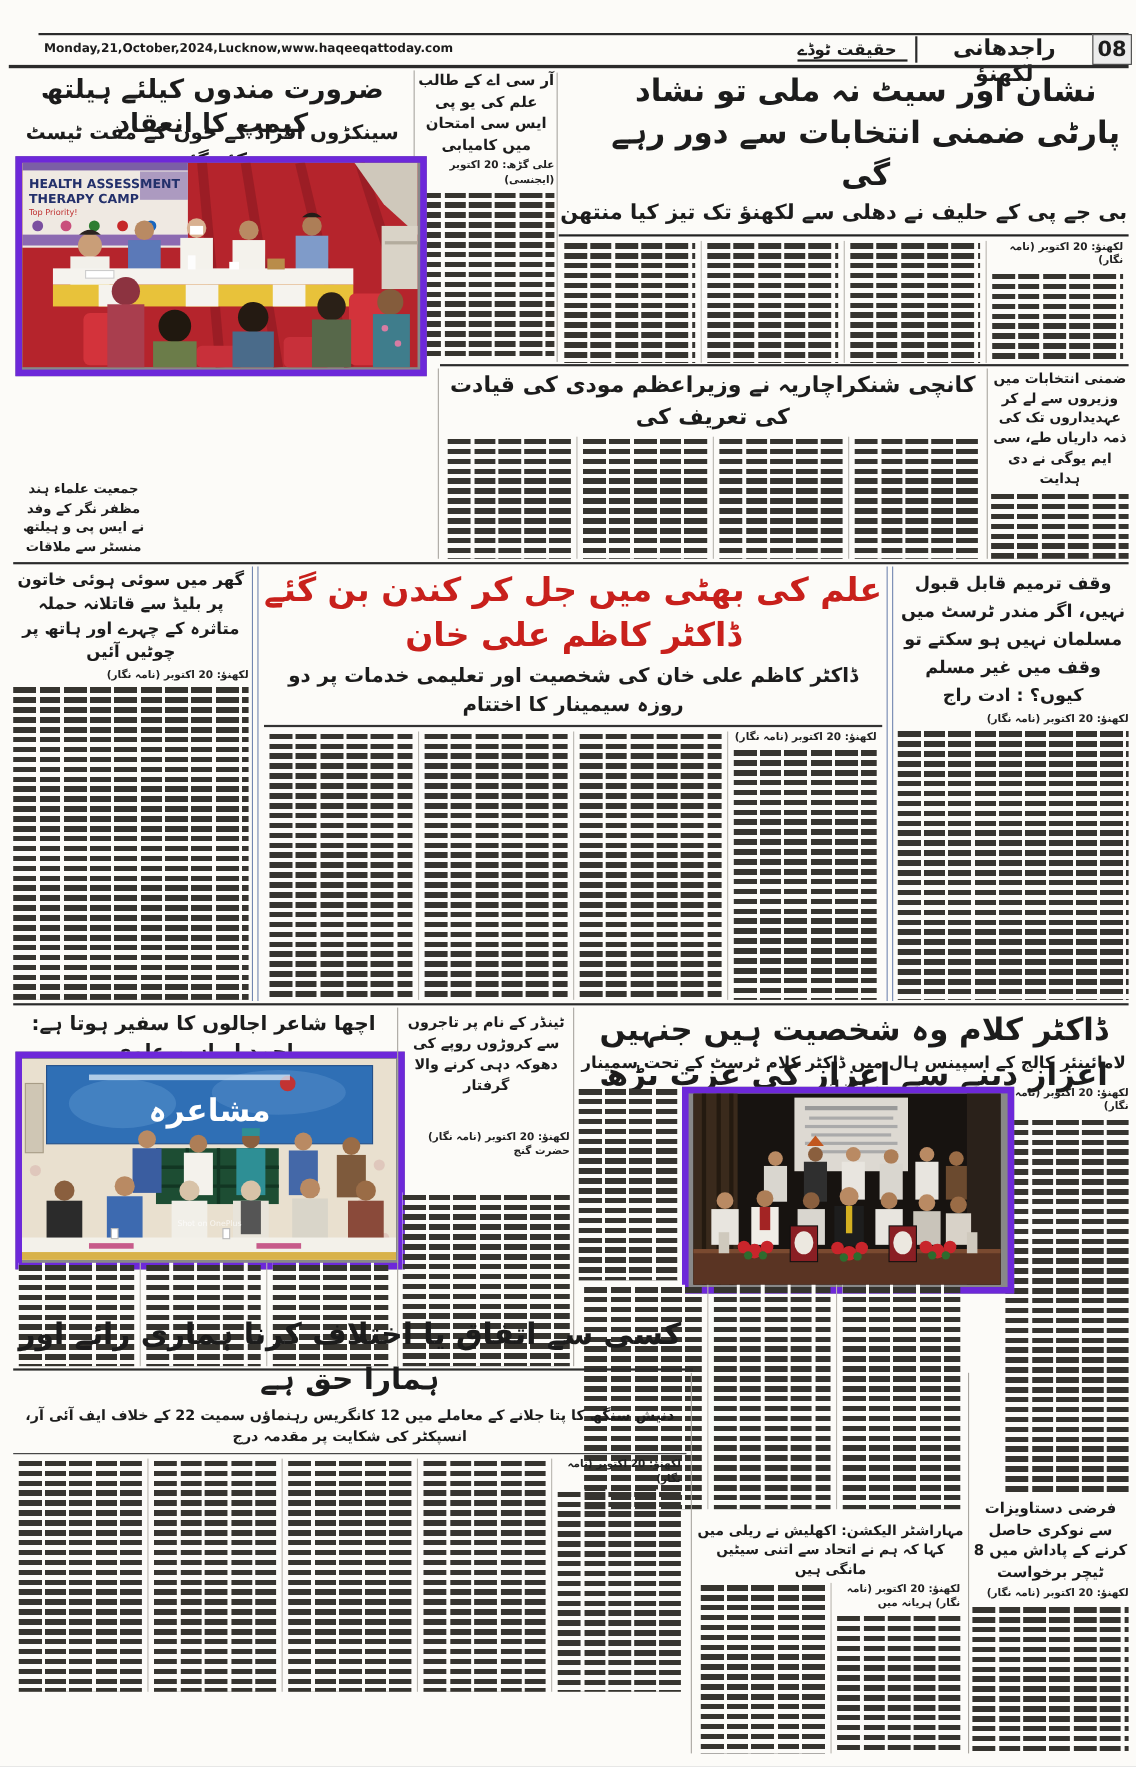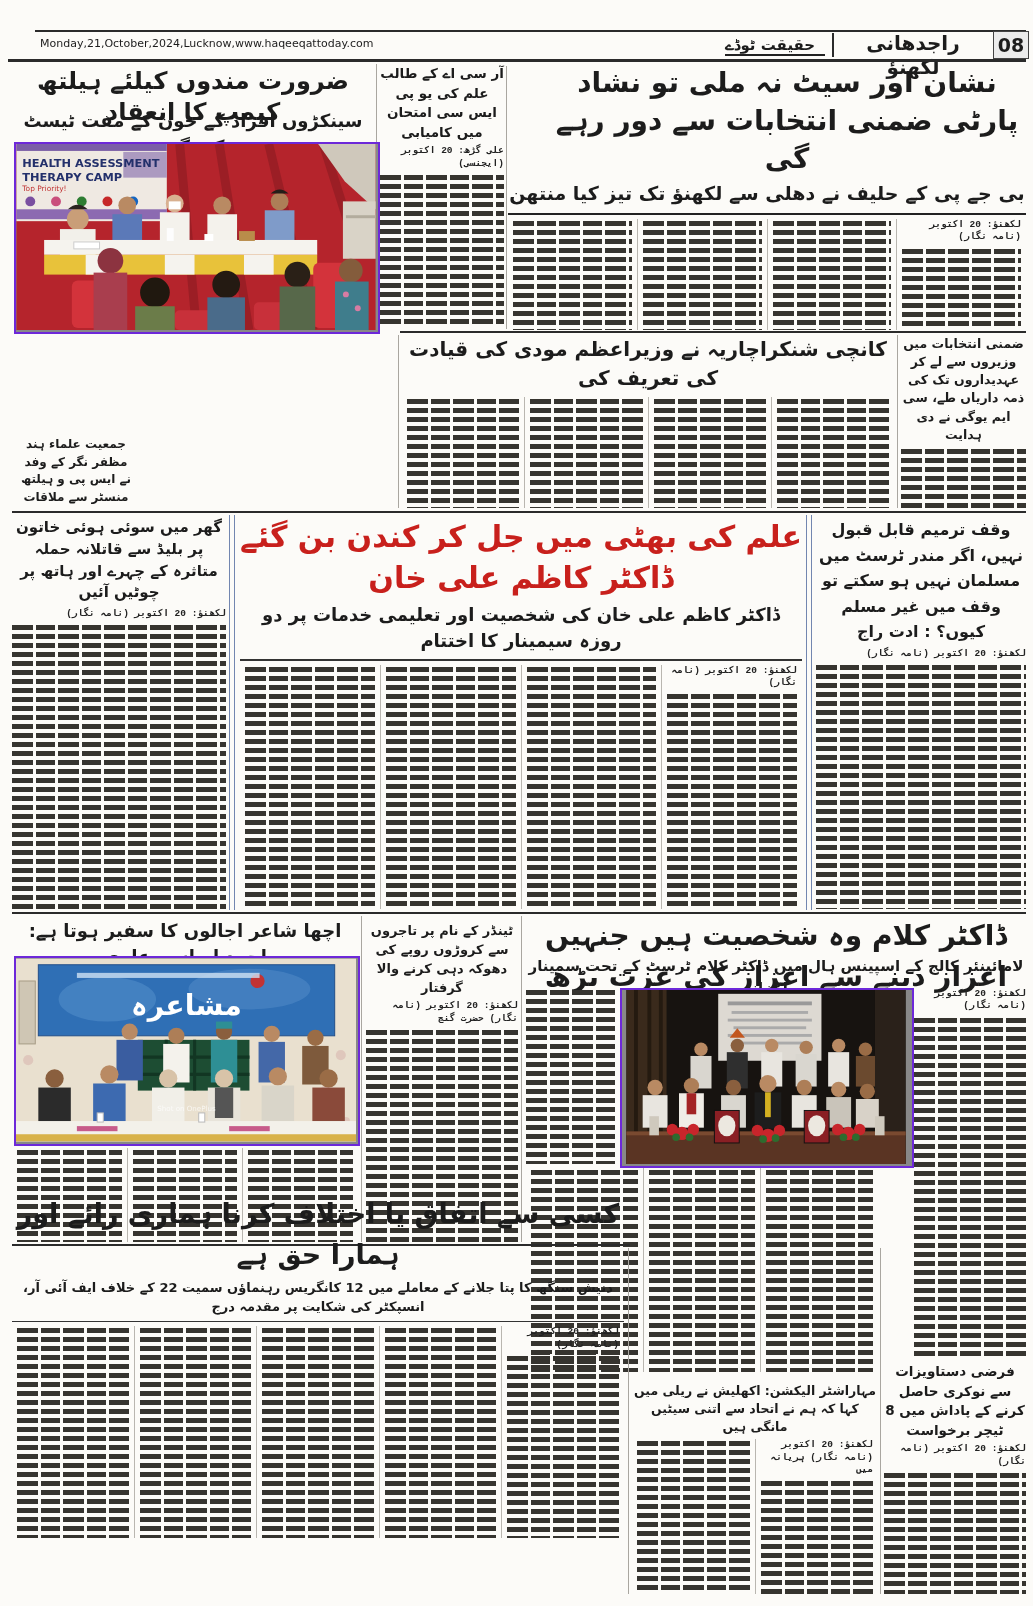--- a/index.html
+++ b/index.html
@@ -6,41 +6,41 @@
   .page {
     position:relative; width:1033px; height:1606px; margin:0 auto;
     background:#fcfbf8; font-family:"DejaVu Sans", sans-serif; color:#1c1c1c;
     overflow:hidden;
   }
   .abs { position:absolute; }
   .rule { position:absolute; background:#2b2b2b; }
   .vsep { position:absolute; width:1px; background:#a9a6a0; }
   .vdouble { position:absolute; width:4px; border-left:1.5px solid #7286b0; border-right:1.5px solid #7286b0; }
   .hl { font-weight:bold; text-align:center; direction:rtl; line-height:1.45; }
-  .dl { font-size:9.5px; font-weight:bold; direction:rtl; text-align:right; line-height:1.3; margin-bottom:3px; color:#222;font-family:Liberation Mono, monospace; }
+  .dl { font-size:9.5px; font-weight:bold; direction:rtl; text-align:right; line-height:1.3; margin-bottom:3px; color:#222; }
   .cols { display:flex; direction:rtl; }
   .col { flex:1; border-left:1px solid #b9b6b0; padding:0 5px; display:flex; flex-direction:column; }
   .col:last-child { border-left:none; }
   .st {
     background-image:
       repeating-linear-gradient(to right, rgba(0,0,0,0) 0 21px, #fcfbf8 21px 24px, rgba(0,0,0,0) 24px 43px, #fcfbf8 43px 46px),
       repeating-linear-gradient(to bottom, #36342f 2px 7px, rgba(0,0,0,0) 7px 11px);
   }
   .sim { flex:1; }
   .flexcol { display:flex; flex-direction:column; }
-  .photo { position:absolute; border:2px solid #6d28d9; background:#888; }
+  .photo { position:absolute; border:6px solid #6d28d9; background:#888; }
   svg { display:block; }
 </style>
 </head>
 <body>
 
 <div class="page">
 
   <div class="rule" style="left:35px; top:30px; width:991px; height:2px;"></div>
-  <div class="abs" style="left:40px; top:37px; font-size:11px; font-weight:normal;">Monday,21,October,2024,Lucknow,www.haqeeqattoday.com</div>
+  <div class="abs" style="left:40px; top:37px; font-size:11px; font-weight:bold;">Monday,21,October,2024,Lucknow,www.haqeeqattoday.com</div>
 
   <div class="abs" style="left:725px; top:36px; width:100px; font-size:15px; font-weight:bold; direction:rtl; text-align:left; border-bottom:2px solid #222;">حقیقت ٹوڈے</div>
   <div class="rule" style="left:832px; top:33px; width:2px; height:24px;"></div>
   <div class="abs" style="left:838px; top:31px; width:150px; font-size:20px; font-weight:bold; direction:rtl; text-align:center;">راجدھانی لکھنؤ</div>
   <div class="abs" style="left:993px; top:31px; width:34px; height:26px; background:#ececec; border:1.5px solid #444; font-size:19px; font-weight:bold; text-align:center; line-height:26px;">08</div>
   <div class="rule" style="left:8px; top:59px; width:1018px; height:3px;"></div>
 
   <div class="abs flexcol" style="left:508px; top:64px; width:518px; height:266px;">
     <div class="hl" style="font-size:28px; line-height:1.35;padding-left:40px;">نشان اور سیٹ نہ ملی تو نشاد پارٹی ضمنی انتخابات سے دور رہے گی</div>
     <div class="hl" style="font-size:19px; margin-top:3px;">بی جے پی کے حلیف نے دھلی سے لکھنؤ تک تیز کیا منتھن</div>
@@ -298,21 +298,21 @@
       <div class="col">
           <div class="sim st"></div>
         </div>
       <div class="col">
           <div class="sim st"></div>
         </div>
     </div>
   </div>
   <div class="vsep" style="left:361px; top:916px; height:326px;"></div>
 
-  <div class="abs flexcol" style="left:366px; top:922px; width:152px; height:320px;">
+  <div class="abs flexcol" style="left:366px; top:922px; width:152px; height:320px;gap:28px;">
     <div class="hl" style="font-size:13px;">ٹینڈر کے نام پر تاجروں سے کروڑوں روپے کی دھوکہ دہی کرنے والا گرفتار</div>
     <div class="dl" style="margin-top:3px;">لکھنؤ: 20 اکتوبر (نامہ نگار) حضرت گنج</div>
     <div class="sim st"></div>
   </div>
   <div class="vsep" style="left:521px; top:916px; height:326px;"></div>
 
   <div class="abs" style="left:526px; top:916px; width:500px; height:462px;">
     <div class="hl abs" style="left:0; top:0; width:500px; font-size:28px;">ڈاکٹر کلام وہ شخصیت ہیں جنہیں اعزاز دینے سے اعزاز کی عزت بڑھ جاتی ہے</div>
     <div class="hl abs" style="left:0; top:40px; width:500px; font-size:15px;">لامائینئر کالج کے اسپینس ہال میں ڈاکٹر کلام ٹرسٹ کے تحت سمینار و اعزاز</div>
 

